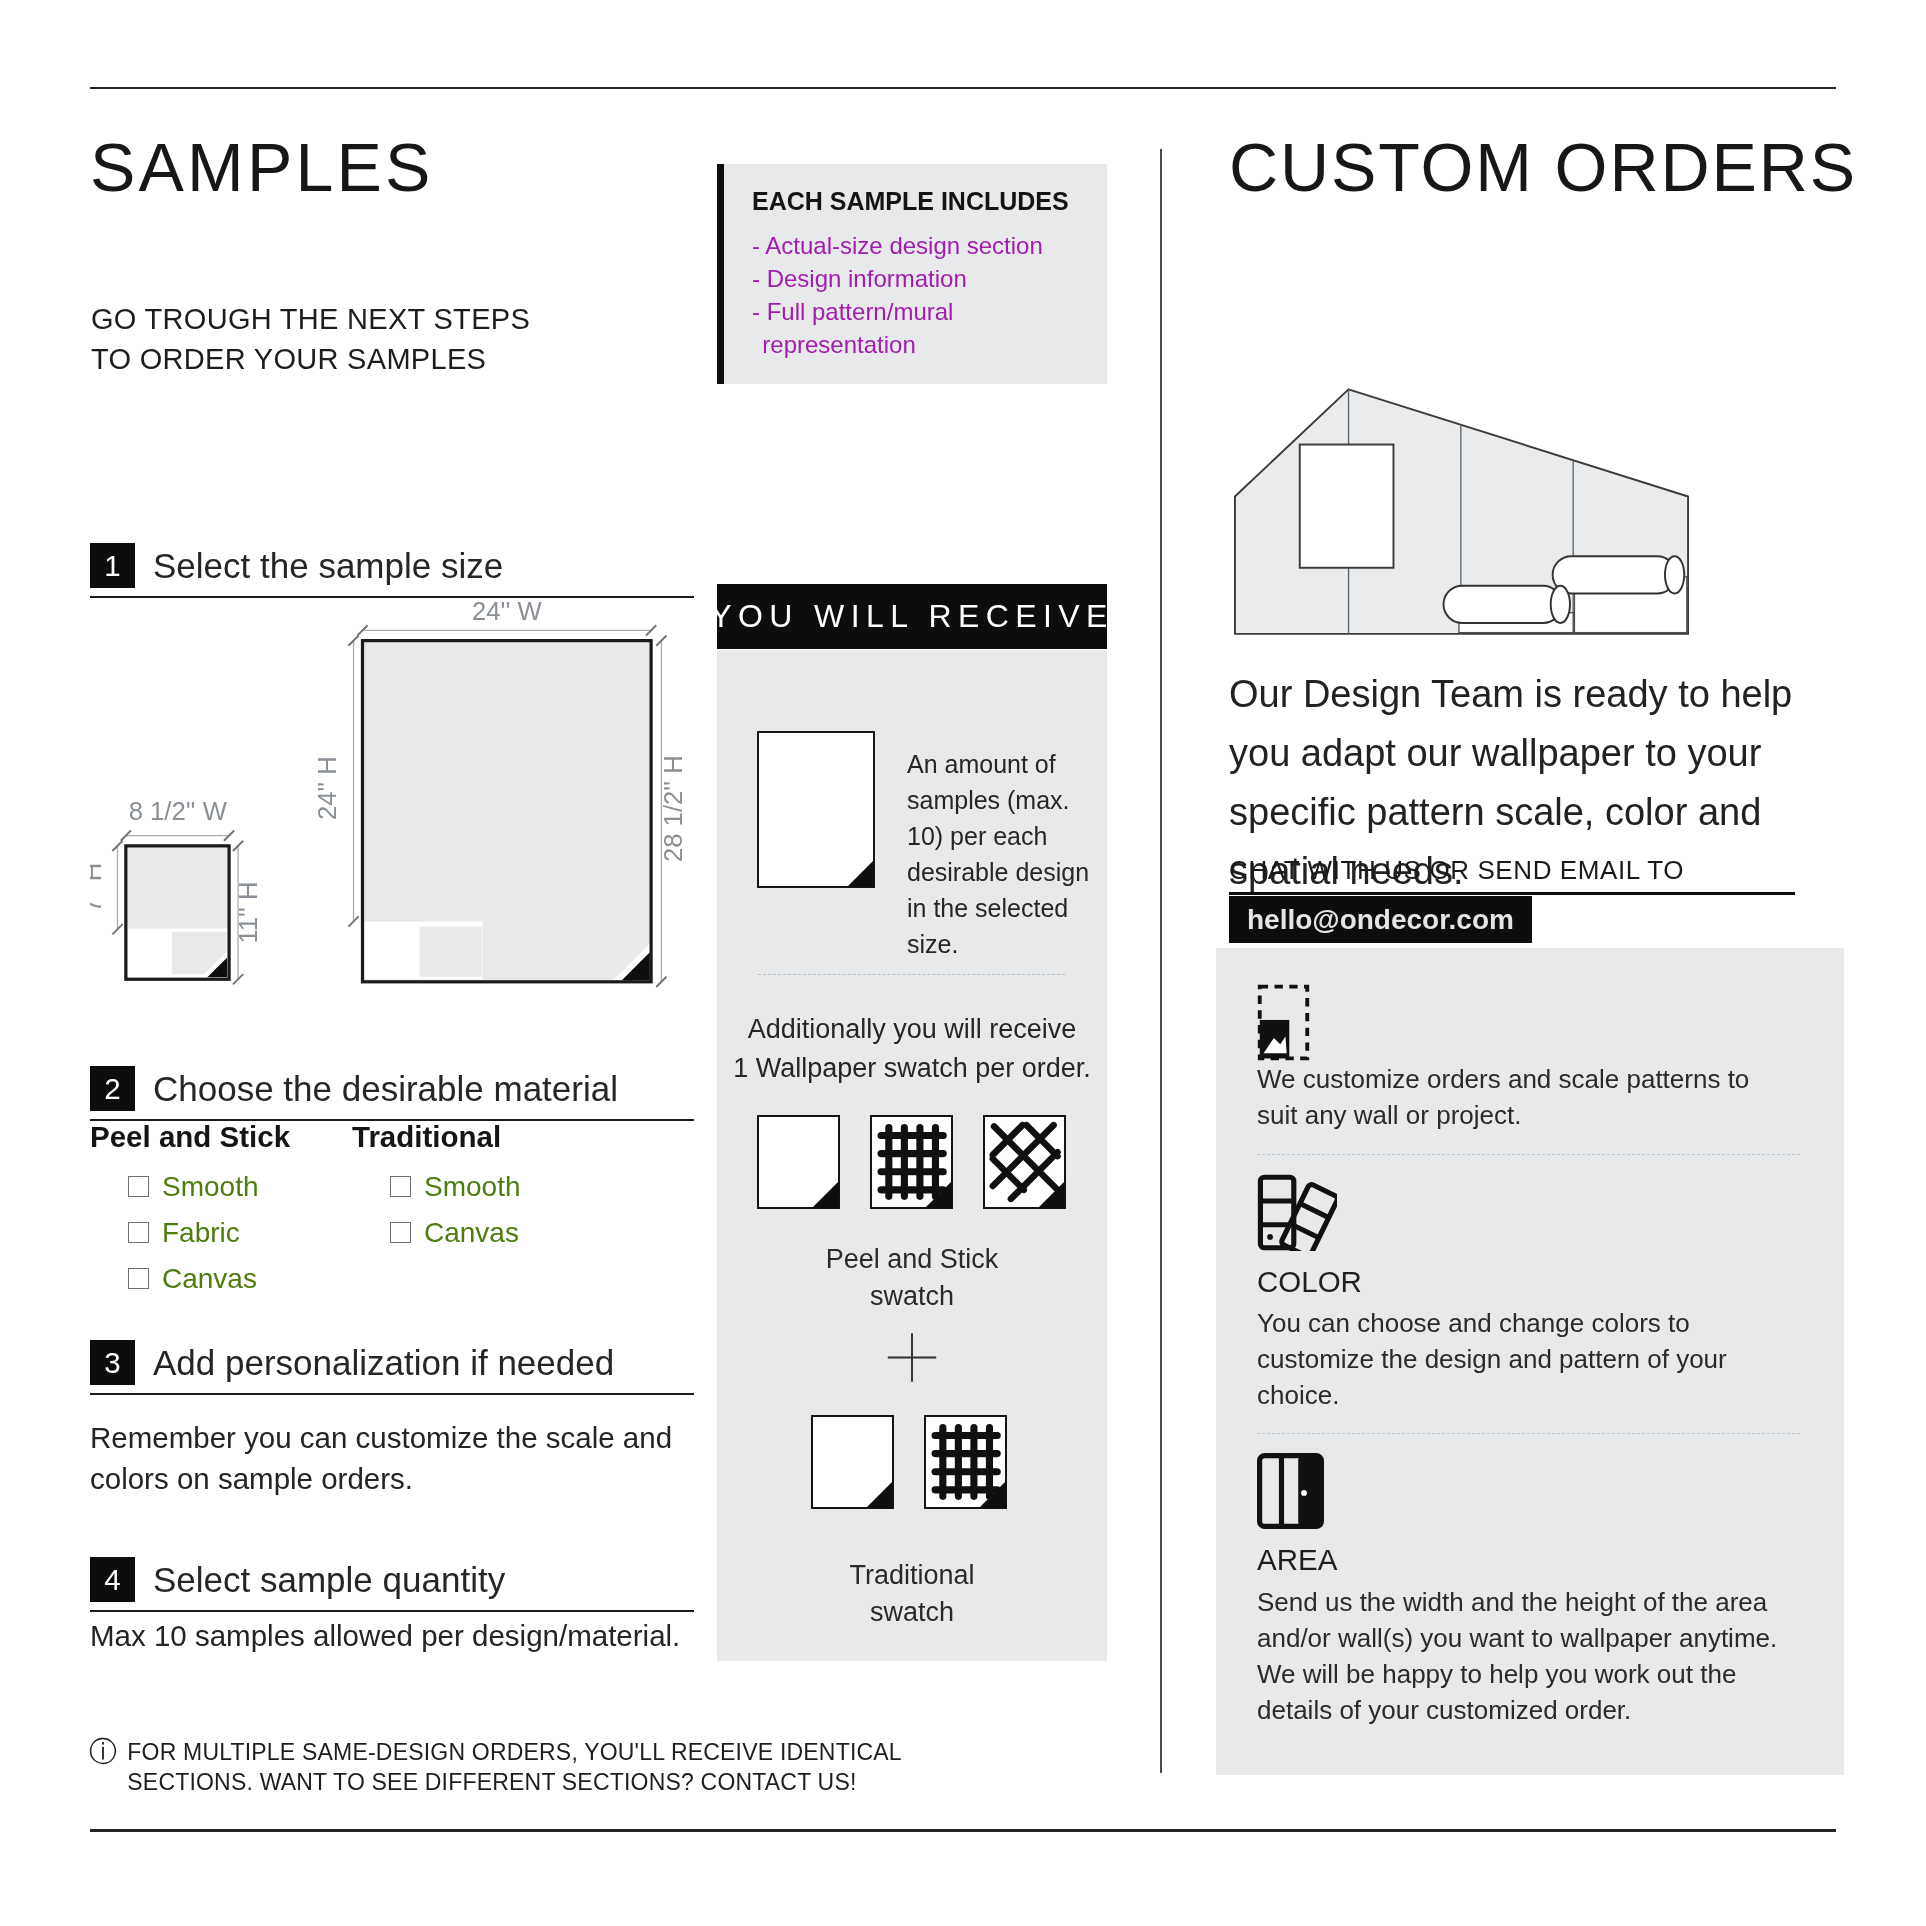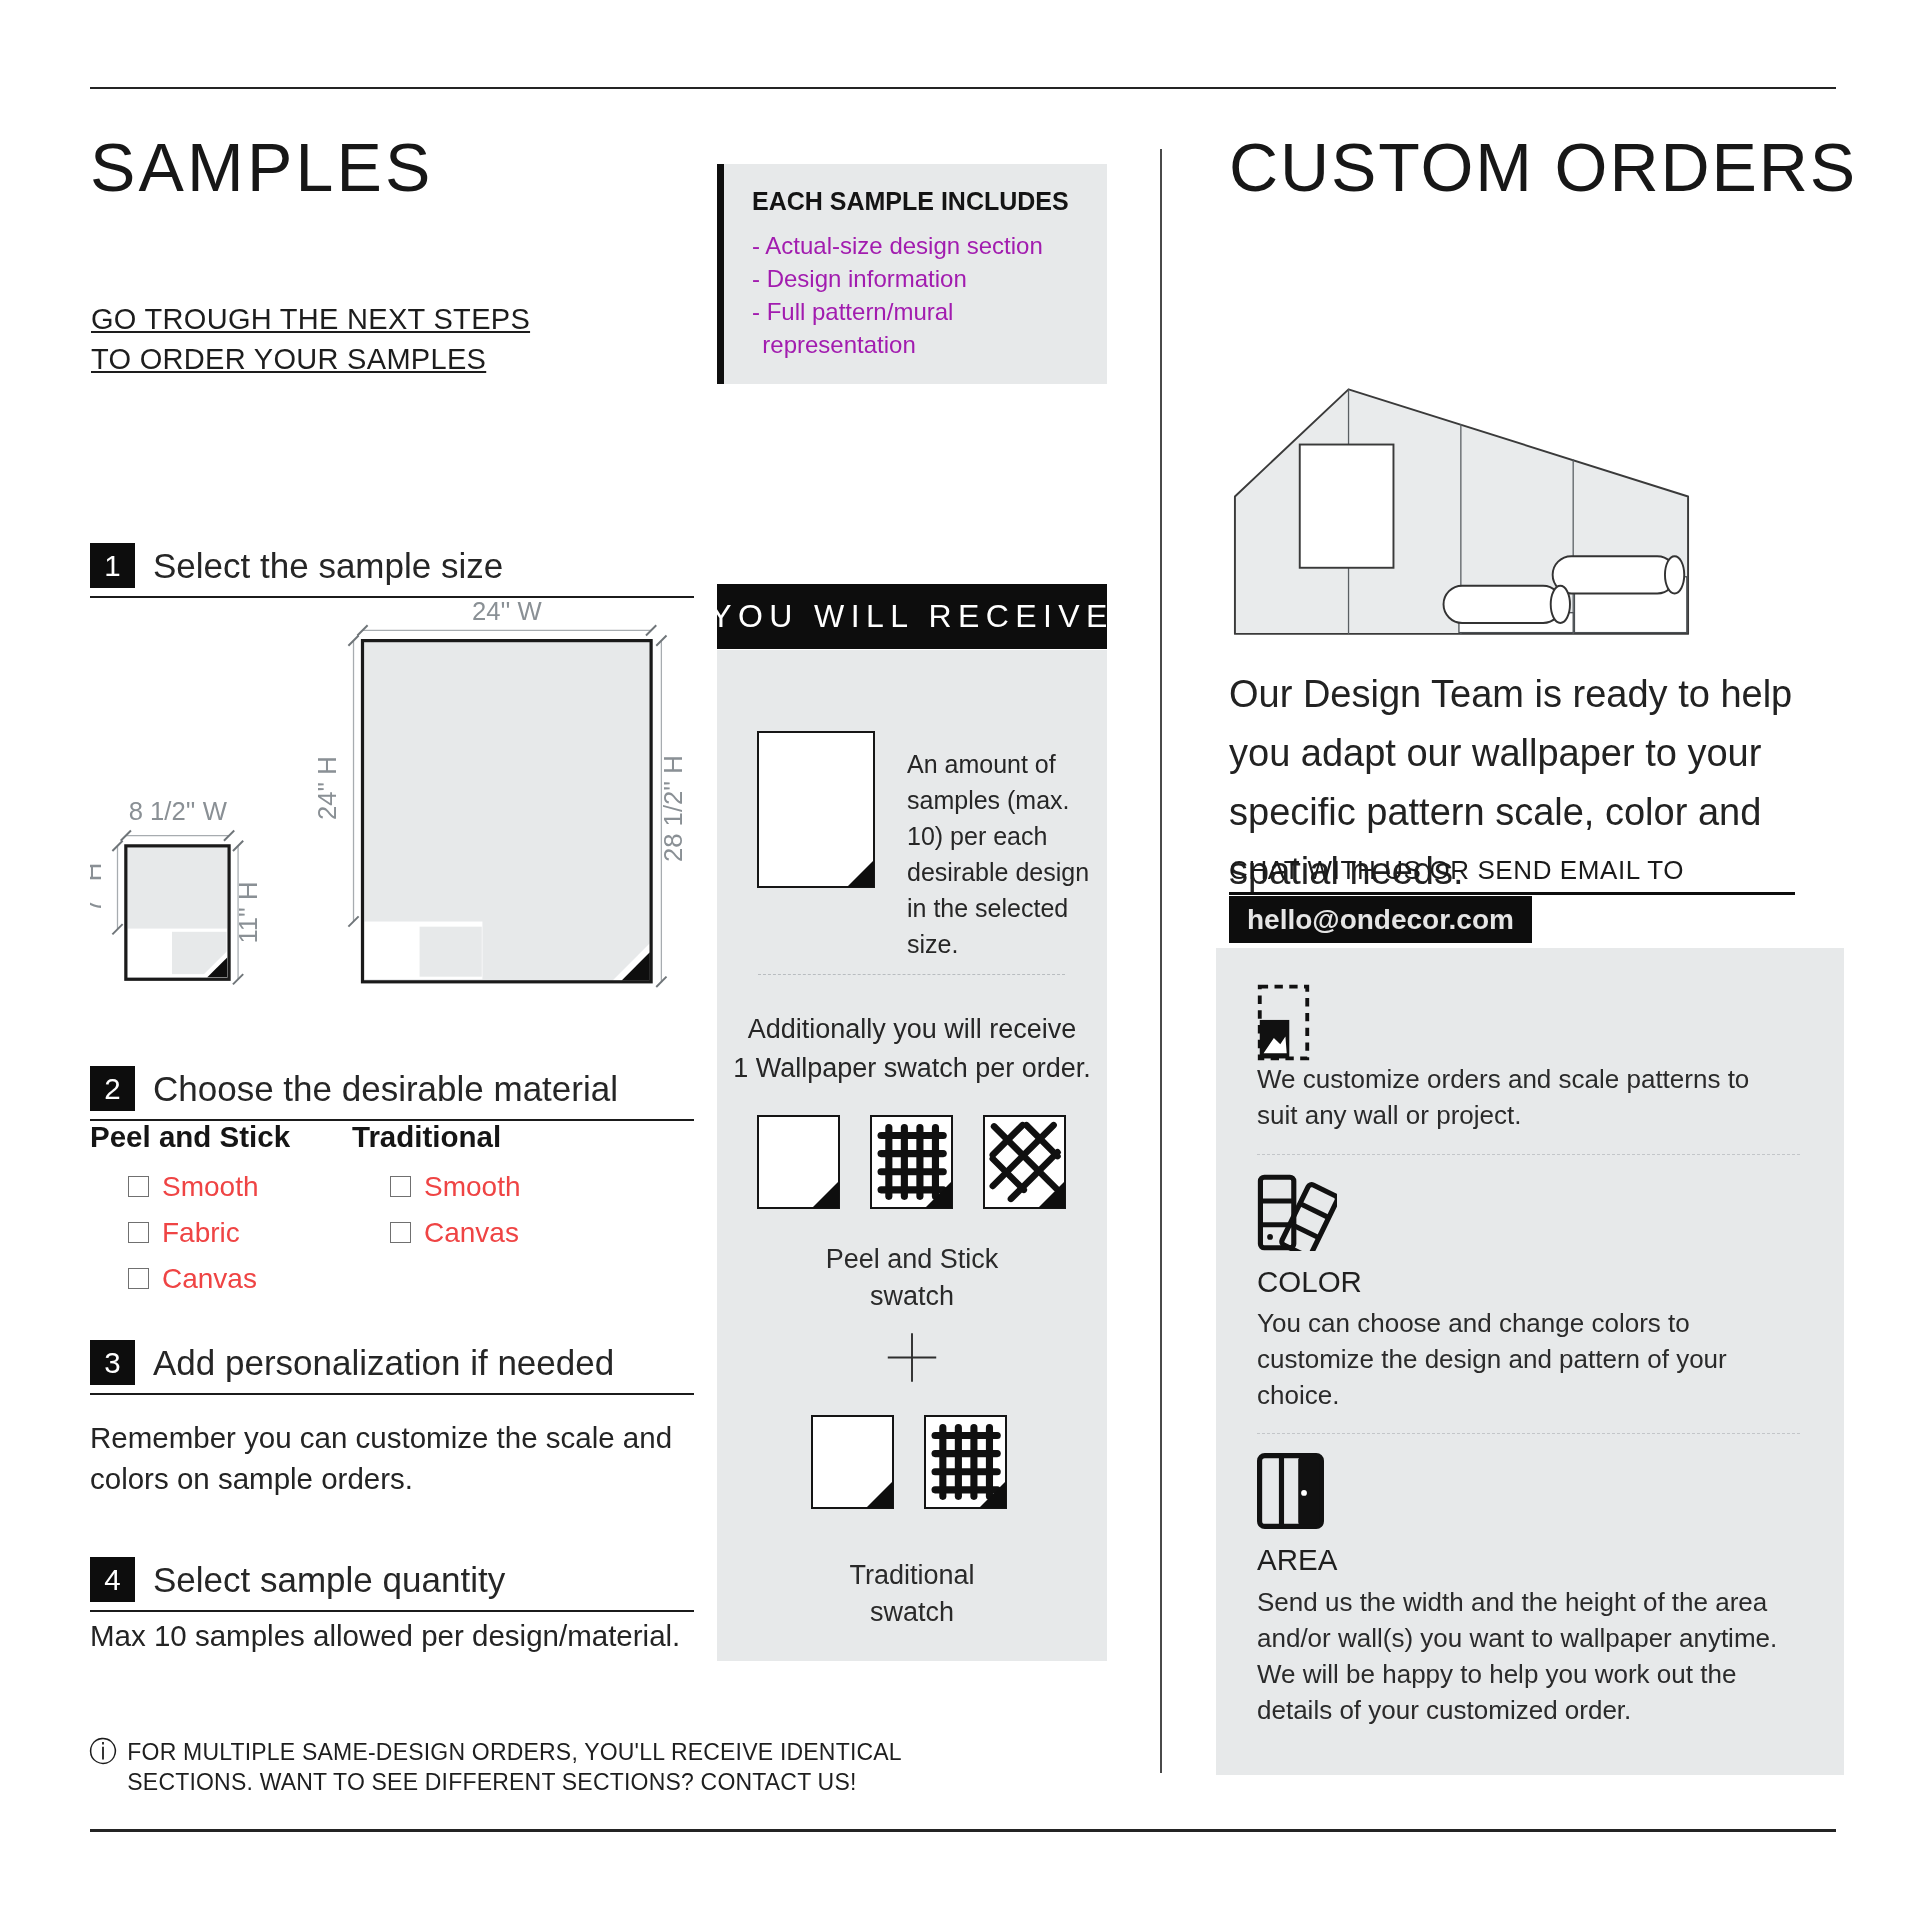--- a/index.html
+++ b/index.html
@@ -13,41 +13,41 @@
   .rule{background:#242424;}
   #top-rule{left:90px;top:87px;width:1746px;height:1.9px;}
   #bottom-rule{left:90px;top:1829px;width:1746px;height:2.6px;}
   #col-divider{left:1160px;top:149px;width:1.9px;height:1624px;background:#4a4a4a;}
 
   
   .big-title{font-size:68px;letter-spacing:3.2px;font-weight:400;color:#171717;white-space:nowrap;}
   #samples-title{left:90px;top:128px;}
   #custom-title{left:1229px;top:128px;letter-spacing:1.9px;}
 
-  #samples-subtitle{left:91px;top:299px;font-size:29px;line-height:40px;letter-spacing:0.3px;color:#1d1d1d;text-decoration:underline;}
+  #samples-subtitle{left:91px;top:299px;font-size:29px;line-height:40px;letter-spacing:0.3px;color:#1d1d1d;}
 
   
   #includes-box{left:717px;top:164px;width:390px;height:220px;background:#e7e9ea;border-left:7px solid #0f0f0f;box-sizing:border-box;padding:23px 19px 0 28px;}
   #includes-box .ttl{font-size:25px;font-weight:bold;color:#141414;margin-bottom:13px;}
   #includes-box .itm{font-size:24px;line-height:33px;color:#a21caf;}
   #includes-box .itm.indent{padding-left:10.3px;}
 
   
   .step-header{left:90px;width:604px;display:flex;align-items:center;gap:18px;border-bottom:2.6px solid #1b1b1b;padding-bottom:7.7px;}
   .step-num{width:45px;height:45px;background:#0d0d0d;color:#fff;font-size:29.5px;display:flex;align-items:center;justify-content:center;flex:0 0 auto;}
   .step-title{font-size:35px;color:#262626;white-space:nowrap;}
   #step1{top:543px;} #step2{top:1066px;} #step3{top:1340px;} #step4{top:1557px;}
   .step-body{left:90px;font-size:29.5px;line-height:41px;color:#242424;width:591px;}
   #step3-body{top:1409px;margin-top:8px;} #step4-body{top:1615px;}
 
   
   .mat-col{top:1120px;width:244px;}
   #mat-col1{left:90px;} #mat-col2{left:352px;}
   .mat-title{font-size:29.5px;font-weight:bold;color:#151515;margin-bottom:16.7px;}
-  .mat-item{font-size:28px;color:#ef4444;margin-top:14px;display:flex;align-items:center;padding-left:38px;}
+  .mat-item{font-size:28px;color:#4d7c0f;margin-top:14px;display:flex;align-items:center;padding-left:38px;}
   .cb{width:19px;height:19px;border:1.9px solid #707070;display:inline-block;margin-right:13px;flex:0 0 auto;}
 
   
   #note{left:89px;top:1737px;display:flex;gap:10.3px;align-items:flex-start;}
   #note .glyph{font-size:28px;line-height:29.5px;color:#1b1b1b;}
   #note .lines{font-size:23px;line-height:30px;letter-spacing:0.2px;color:#1e1e1e;}
 
   
   #receive-header{left:717px;top:584px;width:390px;height:65px;background:#0d0d0d;color:#fff;
     font-size:32px;letter-spacing:6.4px;display:flex;align-items:center;justify-content:center;white-space:nowrap;}

